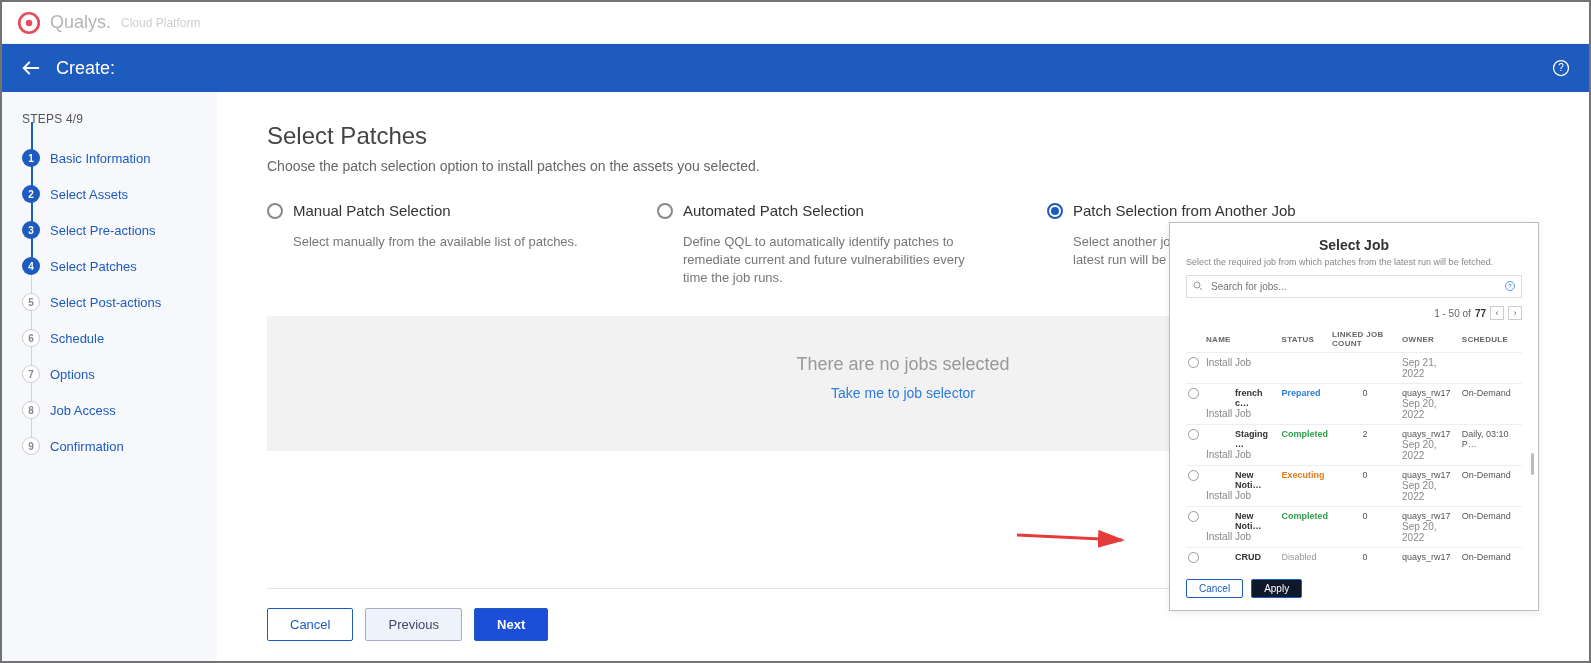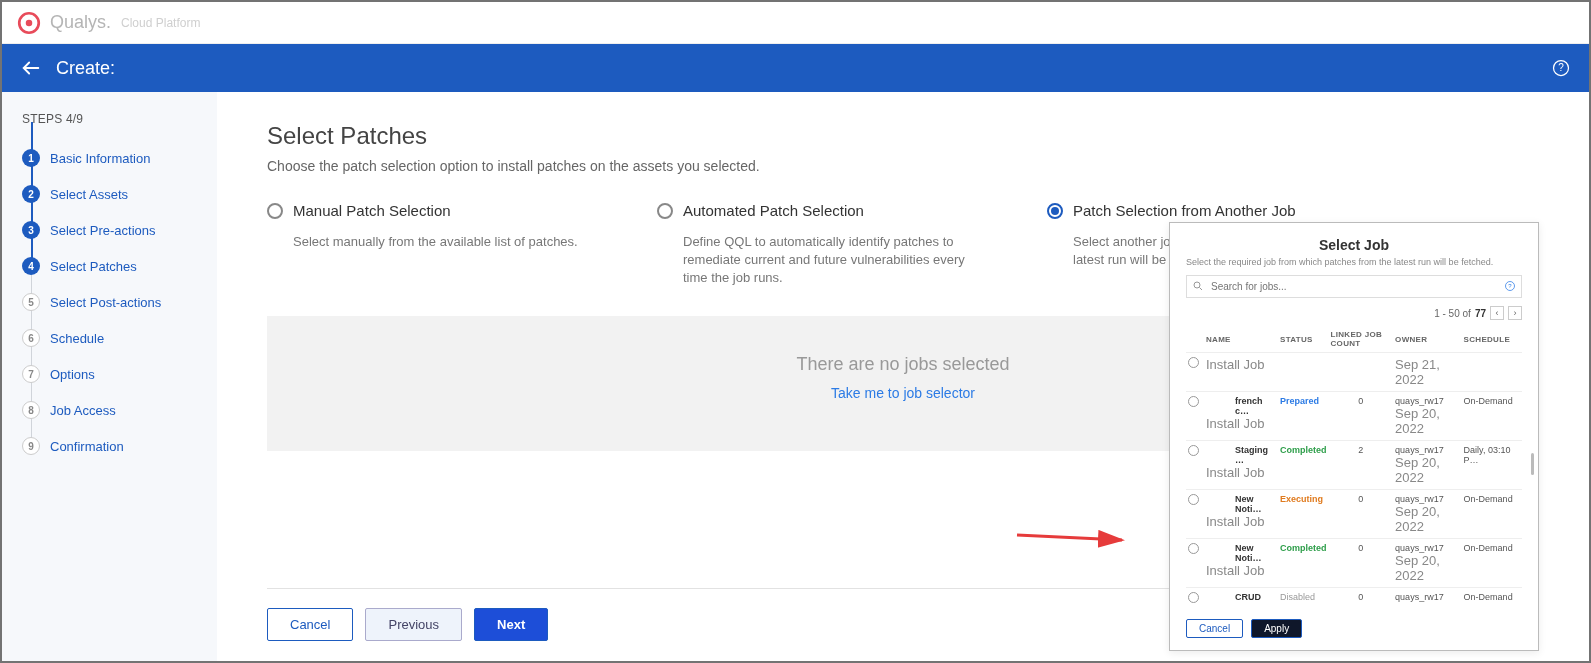--- a/index.html
+++ b/index.html
@@ -59,21 +59,21 @@
   .search-wrap input { width: 100%; padding: 5px 24px 5px 24px; font-size: 10px; border: 1px solid #ddd; color: #999; }
   .search-wrap .sicon { position: absolute; left: 6px; top: 5px; width: 12px; height: 12px; }
   .search-wrap .hicon { position: absolute; right: 6px; top: 5px; width: 12px; height: 12px; }
   .pager { text-align: right; font-size: 10px; color: #666; margin-bottom: 6px; display:flex; justify-content:flex-end; align-items:center; gap:4px; }
   .pager b { color:#333; }
   .pager .pg { width:14px; height:14px; border:1px solid #ccc; display:inline-flex; align-items:center; justify-content:center; font-size:9px; cursor:pointer; }
   .tbl { width: 100%; font-size: 9px; border-collapse: collapse; }
   .tbl th { text-align: left; color: #666; font-weight: 600; text-transform: uppercase; font-size: 8px; padding: 4px 2px; letter-spacing: .3px; }
   .tbl td { padding: 4px 2px; border-top: 1px solid #eee; color: #555; vertical-align: top; }
   .tbl .jobname { color: #333; font-weight: 600; padding-left: 29px; }
-  .tbl .jobtype { color: #888; font-size: 13px; }
+  .tbl .jobtype { color: #888; font-size: 10px; }
   .st-prep { color: #2c7be5; font-weight: 600; }
   .st-comp { color: #2e9e4a; font-weight: 600; }
   .st-exec { color: #e07b1f; font-weight: 600; }
   .st-dis { color: #999; }
   .radio-mini { width: 11px; height: 11px; border: 1px solid #999; border-radius: 50%; display:inline-block; }
   .popup-footer { margin-top: 10px; display: flex; gap: 8px; }
   .pbtn { font-size: 10px; padding: 3px 12px; border-radius: 2px; cursor: pointer; border:1px solid; }
   .pbtn-outline { background:#fff; border-color:#1d5bbf; color:#1d5bbf; }
   .pbtn-primary { background:#0f172a; border-color:#1d5bbf; color:#fff; }
   .scroll-ind { position:absolute; right:4px; top:230px; width:3px; height:22px; background:#bbb; border-radius:2px; }

